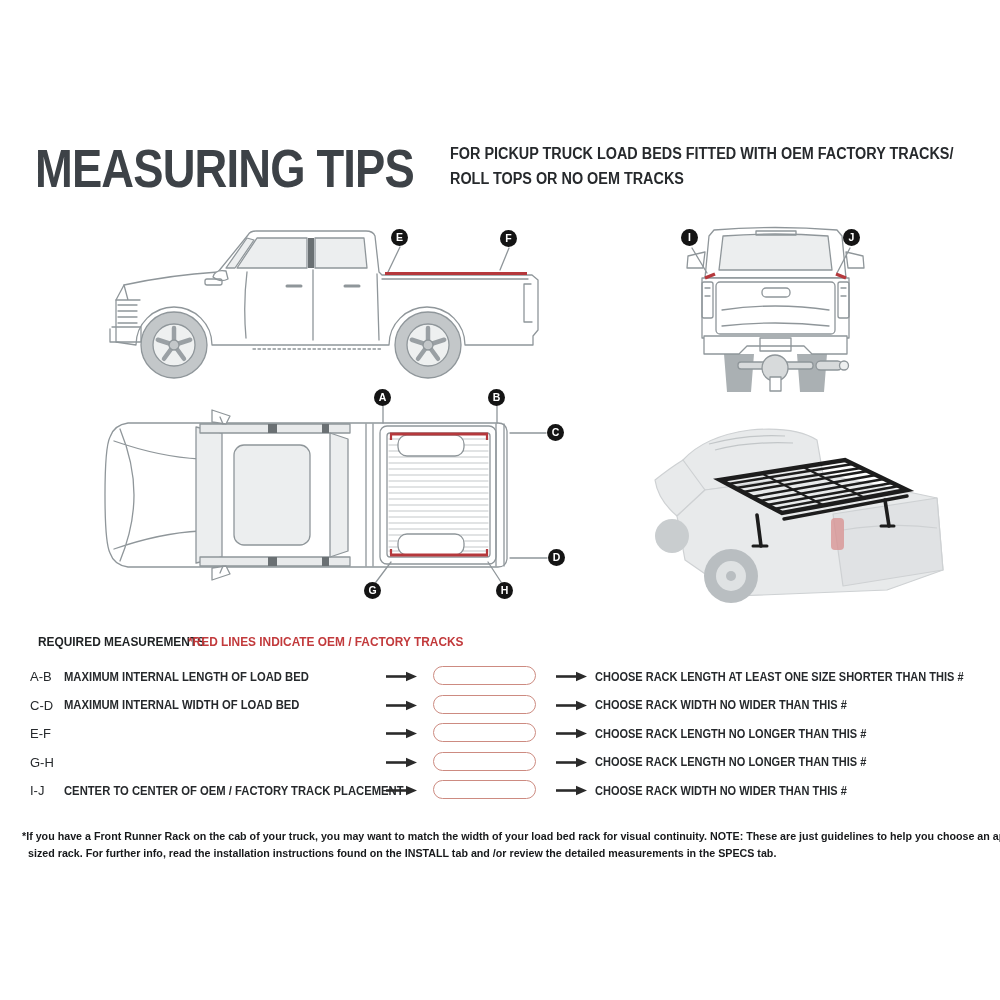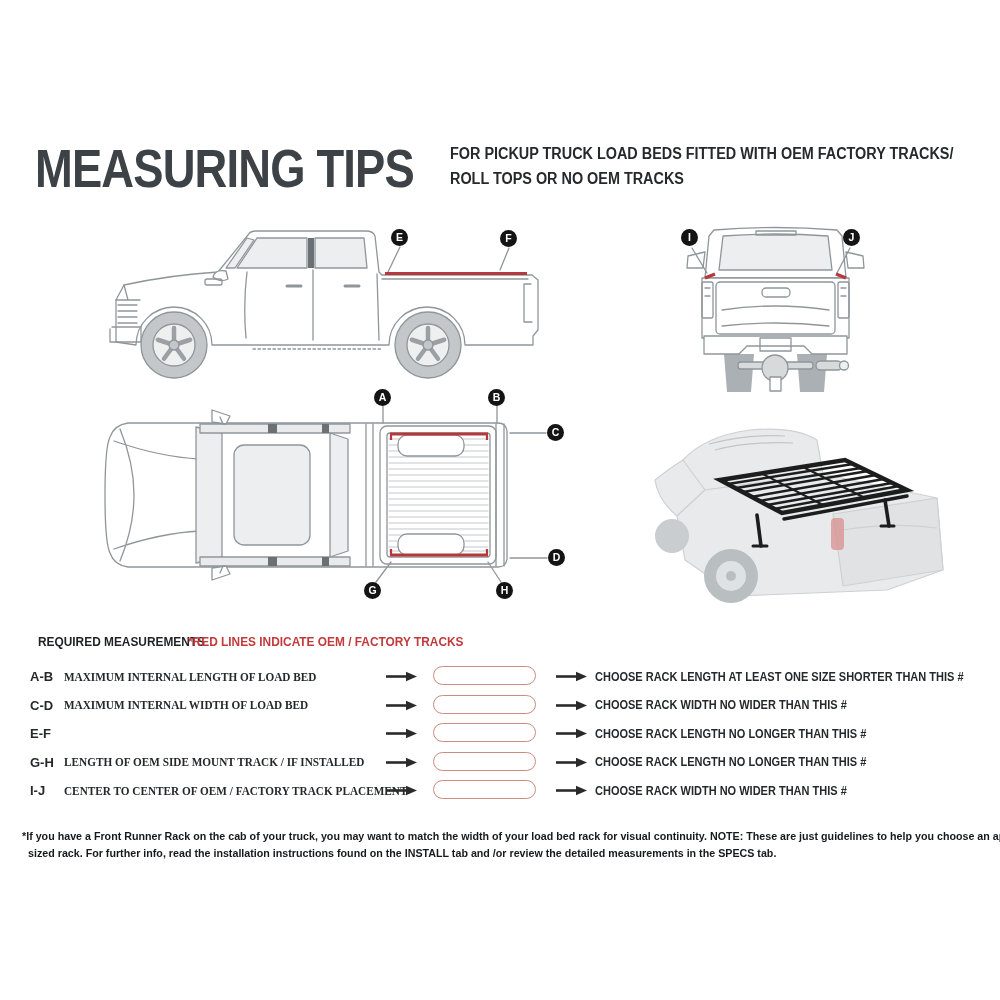--- a/index.html
+++ b/index.html
@@ -26,22 +26,22 @@
   .marker{
     position:absolute;width:17px;height:17px;border-radius:50%;background:#141414;color:#fff;
     font-size:10.5px;font-weight:700;display:flex;align-items:center;justify-content:center;line-height:1;
   }
   
   #section-head{position:absolute;left:38px;top:634px;height:16px;width:600px;}
   #section-title{position:absolute;left:0;top:0;font-size:13.5px;color:#1f2224;}
   #section-note{position:absolute;left:150px;top:0;font-size:13.5px;color:#c23a3c;}
   #mtable{position:absolute;left:25px;top:662px;width:960px;}
   .mrow{position:relative;height:28.6px;}
-  .m-key{position:absolute;left:5px;top:7px;font-size:13px;font-weight:700;}
-  .m-desc{position:absolute;left:39px;top:7.5px;font-size:12.5px;font-family:Liberation Serif, serif;}
+  .m-key{position:absolute;left:5px;top:7px;font-size:13px;font-weight:400;}
+  .m-desc{position:absolute;left:39px;top:7.5px;font-size:12.5px;}
   .m-arrow1{position:absolute;left:360px;top:9px;width:32px;height:11px;}
   .pill{
     position:absolute;left:408px;top:4px;width:101px;height:17px;background:#fff;
     border:1.5px solid #cd8b81;border-radius:11px;
   }
   .m-arrow2{position:absolute;left:530px;top:9px;width:32px;height:11px;}
   .m-guid{position:absolute;left:570px;top:7.5px;font-size:12.5px;}
   
   #footnote{position:absolute;left:22px;top:828px;font-size:11.5px;font-weight:700;line-height:16.5px;color:#17191b;}
   #footnote .l2{margin-left:6px;}
@@ -253,21 +253,20 @@
       <div class="pill"></div>
       <svg class="m-arrow2" viewBox="0 0 32 11">
           <line x1="1" y1="5.5" x2="21" y2="5.5" stroke="#2b2b2b" stroke-width="2.6"></line>
           <polygon points="21,0.8 32,5.5 21,10.2" fill="#2b2b2b"></polygon>
         </svg>
       <span class="m-guid"><span class="cond88">CHOOSE RACK LENGTH NO LONGER THAN THIS #</span></span>
     </div>
 
     <div class="mrow">
       <span class="m-key">G-H</span>
-      <span class="m-desc"><span class="cond">LENGTH OF OEM SIDE MOUNT TRACK / IF INSTALLED</span></span>
       <svg class="m-arrow1" viewBox="0 0 32 11">
           <line x1="1" y1="5.5" x2="21" y2="5.5" stroke="#2b2b2b" stroke-width="2.6"></line>
           <polygon points="21,0.8 32,5.5 21,10.2" fill="#2b2b2b"></polygon>
         </svg>
       <div class="pill"></div>
       <svg class="m-arrow2" viewBox="0 0 32 11">
           <line x1="1" y1="5.5" x2="21" y2="5.5" stroke="#2b2b2b" stroke-width="2.6"></line>
           <polygon points="21,0.8 32,5.5 21,10.2" fill="#2b2b2b"></polygon>
         </svg>
       <span class="m-guid"><span class="cond88">CHOOSE RACK LENGTH NO LONGER THAN THIS #</span></span>

